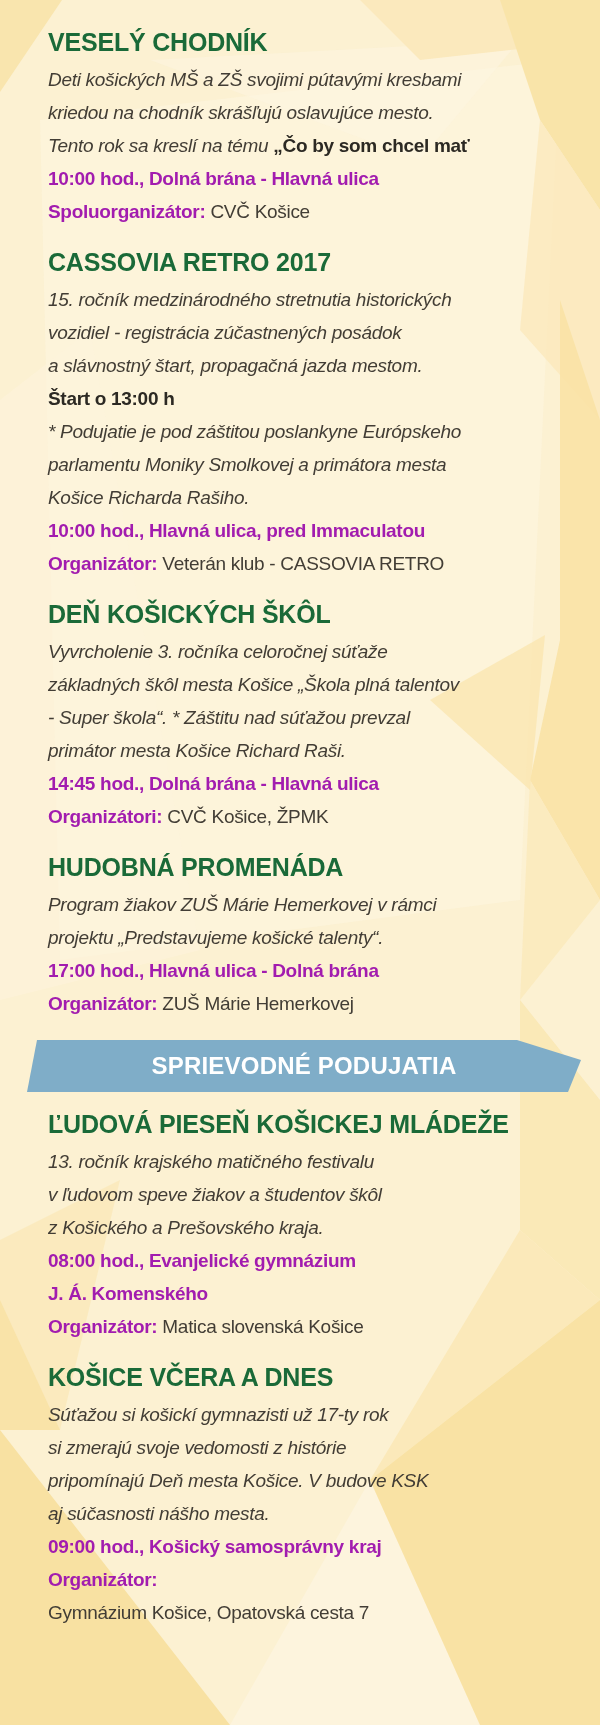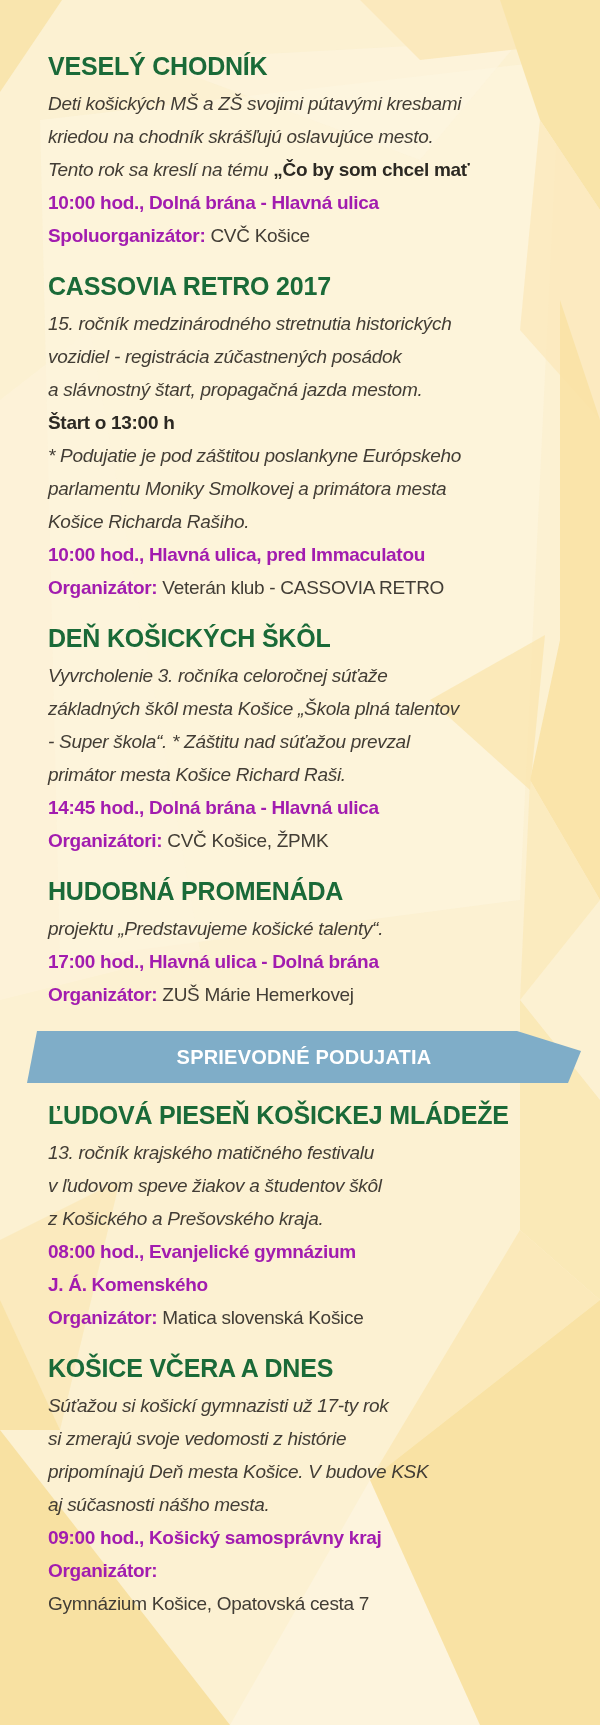--- a/index.html
+++ b/index.html
@@ -4,21 +4,21 @@
 <style>
   html,body{margin:0;padding:0;background:#e8e8e8;}
   .poster{
     position:relative;
     width:600px;height:1725px;
     overflow:hidden;
     font-family:"Liberation Sans", sans-serif;
     background:#fcf1d2;
   }
   .bg{position:absolute;inset:0;z-index:0;}
-  .content{position:relative;z-index:1;padding:52px 18px 0 48px;}
+  .content{position:relative;z-index:1;padding:28px 18px 0 48px;}
   .event{margin:0 0 20px 0;}
   .event-title{
     margin:0 0 6px 0;
     font-size:25px;line-height:29px;font-weight:700;
     letter-spacing:-0.2px;
     color:#1a6a38;
   }
   .line{font-size:19px;line-height:33px;letter-spacing:-0.3px;white-space:nowrap;}
   .run-i{font-style:italic;color:#423d35;}
   .run-r{font-style:normal;font-weight:400;color:#423d35;}
@@ -27,21 +27,21 @@
   .banner{
     position:relative;
     width:554px;height:52px;
     margin:14px 0 18px -21px;
     background:#7fadc8;
     clip-path:polygon(10px 0, 490px 0, 554px 20px, 541px 52px, 0 52px);
   }
   .banner-label{
     width:100%;height:52px;line-height:52px;
     text-align:center;
-    font-size:20px;font-weight:700;letter-spacing:0.2px;
+    font-size:24px;font-weight:700;letter-spacing:0.2px;
     color:#ffffff;
   }
 </style>
 </head>
 <body>
 
 <div class="poster">
 
   <svg class="bg" width="600" height="1725" viewBox="0 0 600 1725" preserveAspectRatio="none" xmlns="http://www.w3.org/2000/svg">
     <rect width="600" height="1725" fill="#fcf1d2"></rect>
@@ -89,20 +89,21 @@
         <h2 class="event-title">DEŇ KOŠICKÝCH ŠKÔL</h2>
         <div class="line"><span class="run-i">Vyvrcholenie 3. ročníka celoročnej súťaže</span></div>
         <div class="line"><span class="run-i">základných škôl mesta Košice „Škola plná talentov</span></div>
         <div class="line"><span class="run-i">- Super škola“. * Záštitu nad súťažou prevzal</span></div>
         <div class="line"><span class="run-i">primátor mesta Košice Richard Raši.</span></div>
         <div class="line"><span class="run-b">14:45 hod., Dolná brána - Hlavná ulica</span></div>
         <div class="line"><span class="run-b">Organizátori:</span><span class="run-r"> CVČ Košice, ŽPMK</span></div>
       </section>
       <section class="event">
         <h2 class="event-title">HUDOBNÁ PROMENÁDA</h2>
+        <div class="line"><span class="run-i">Program žiakov ZUŠ Márie Hemerkovej v rámci</span></div>
         <div class="line"><span class="run-i">projektu „Predstavujeme košické talenty“.</span></div>
         <div class="line"><span class="run-b">17:00 hod., Hlavná ulica - Dolná brána</span></div>
         <div class="line"><span class="run-b">Organizátor:</span><span class="run-r"> ZUŠ Márie Hemerkovej</span></div>
       </section>
       <div class="banner">
         <div class="banner-label">SPRIEVODNÉ PODUJATIA</div>
       </div>
       <section class="event">
         <h2 class="event-title">ĽUDOVÁ PIESEŇ KOŠICKEJ MLÁDEŽE</h2>
         <div class="line"><span class="run-i">13. ročník krajského matičného festivalu</span></div>

